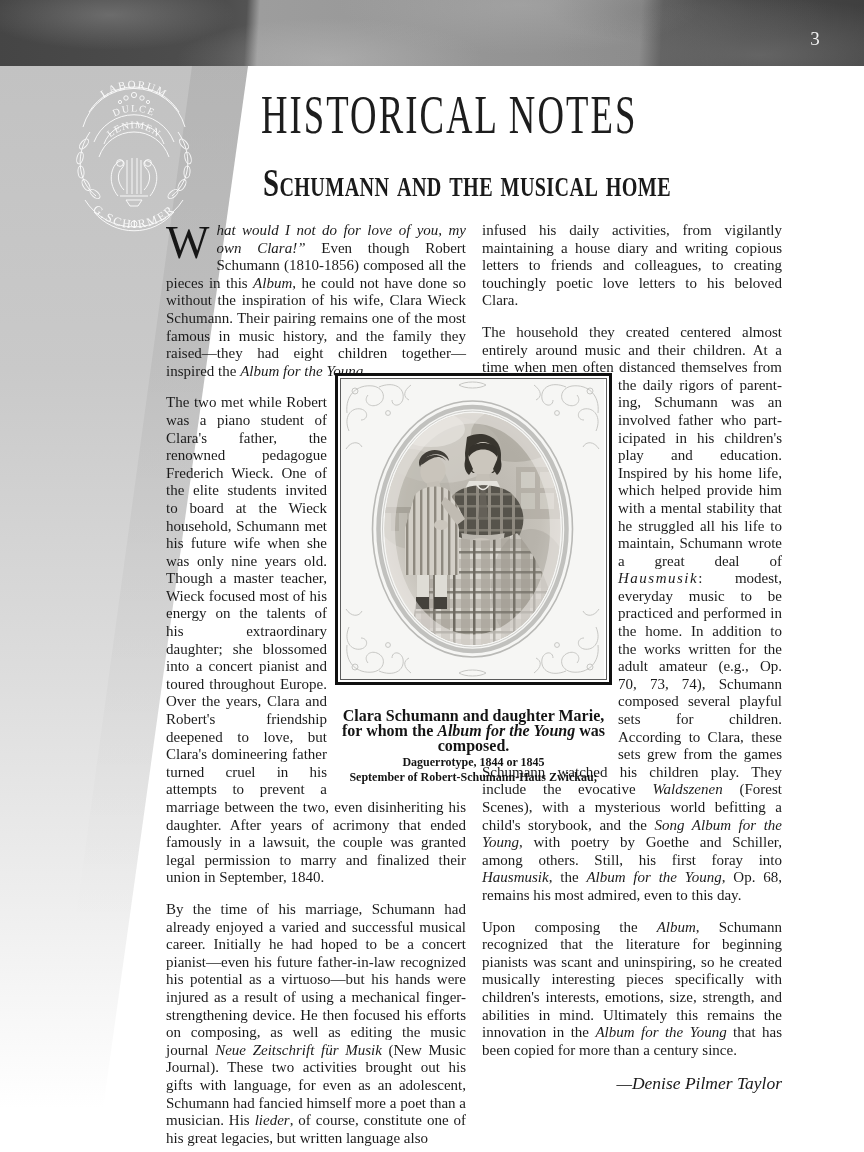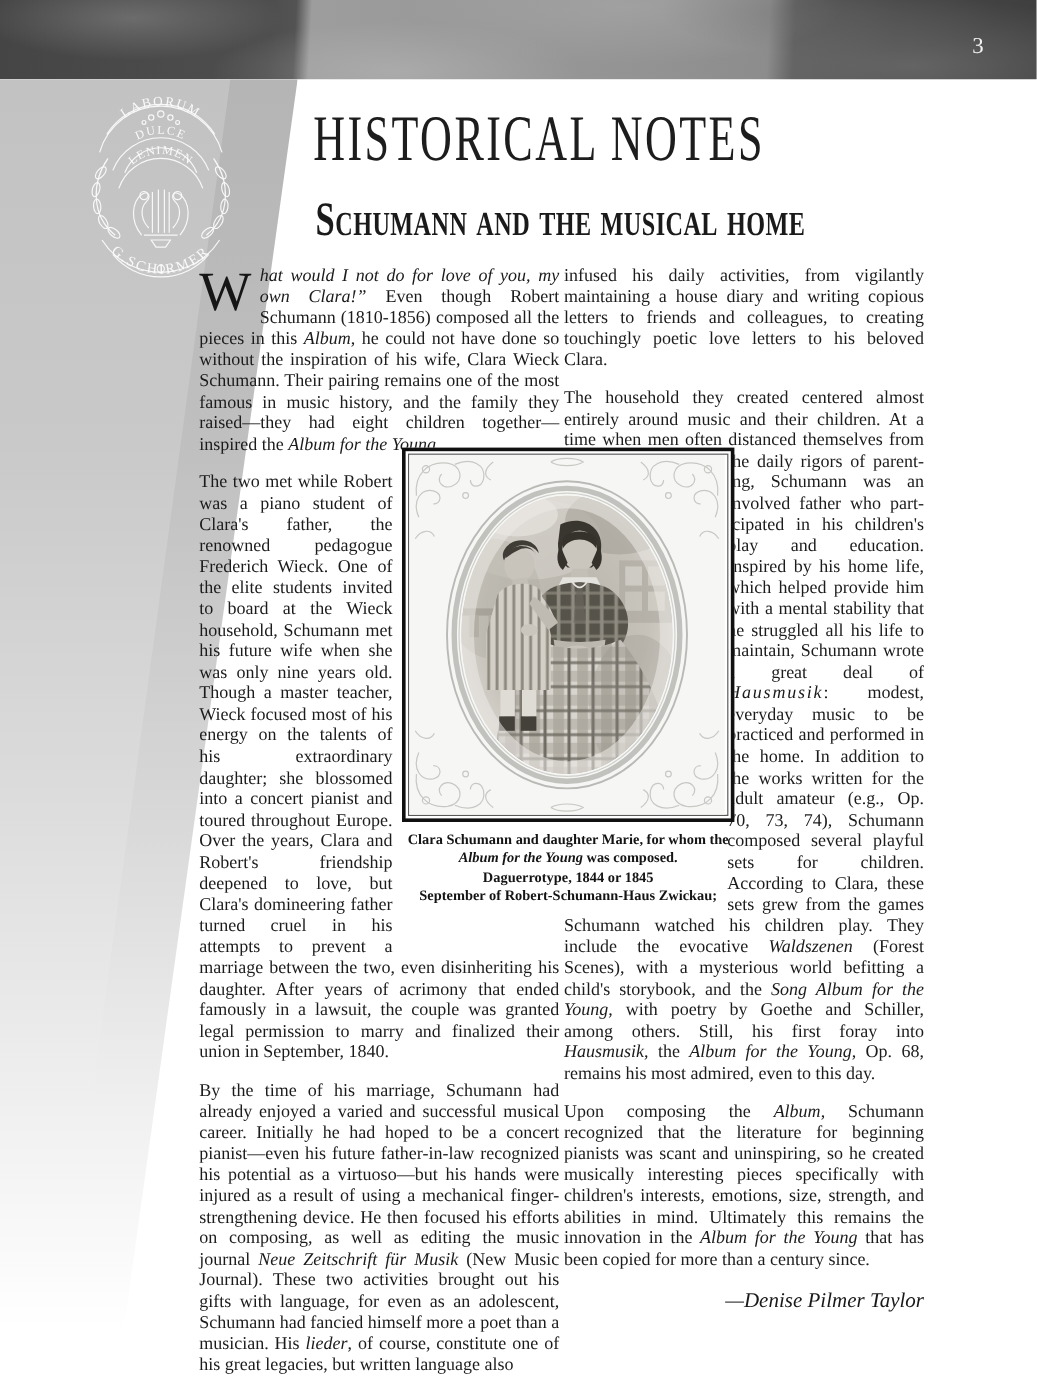--- a/index.html
+++ b/index.html
@@ -42,35 +42,35 @@
     transform:scaleX(0.68);transform-origin:left top;font-weight:400;
   }
   .subtitle{
     position:absolute;left:263px;top:160px;line-height:46px;font-size:40px;
     font-variant:small-caps;font-weight:bold;color:#1a1a1a;white-space:nowrap;
     transform:scaleX(0.72);transform-origin:left top;letter-spacing:.5px;
   }
   
   .col{position:absolute;top:222px;width:300px;}
   .col-left{left:166px;}
-  .col-right{left:470px;}
+  .col-right{left:482px;}
   .col p{margin:0 0 14px 0;text-align:justify;font-size:15px;line-height:17.6px;}
   .dropcap{
     float:left;font-size:46px;line-height:34px;padding:4px 7px 0 0;color:#161616;
   }
   .spacer-left{float:right;width:139px;height:392px;}
   .spacer-right{float:left;width:136px;height:380px;}
   .byline{text-align:right;font-style:italic;font-size:17.5px;color:#191919;}
   
   .figure{position:absolute;left:335px;top:373px;width:277px;}
   .photo-frame{border:3px solid #101010;padding:2px;background:#ffffff;}
   .photo-mat{border:1px solid #5a5a5a;}
   .photo-mat svg{display:block;}
   .caption{
-    font-weight:bold;font-size:12px;line-height:15px;text-align:center;margin-top:7px;color:#141414;
+    font-weight:bold;font-size:16px;line-height:15px;text-align:center;margin-top:23px;color:#141414;
   }
   .credit{
     font-weight:bold;font-size:12px;line-height:14.5px;text-align:center;margin-top:2px;color:#141414;
   }
 </style>
 </head>
 <body>
 
 <div class="page">
 

